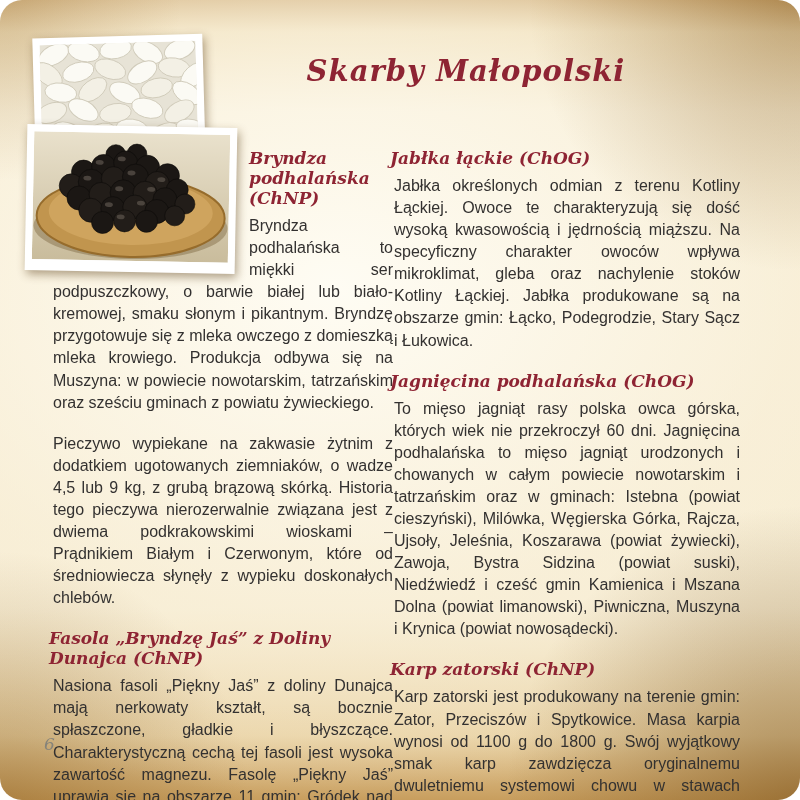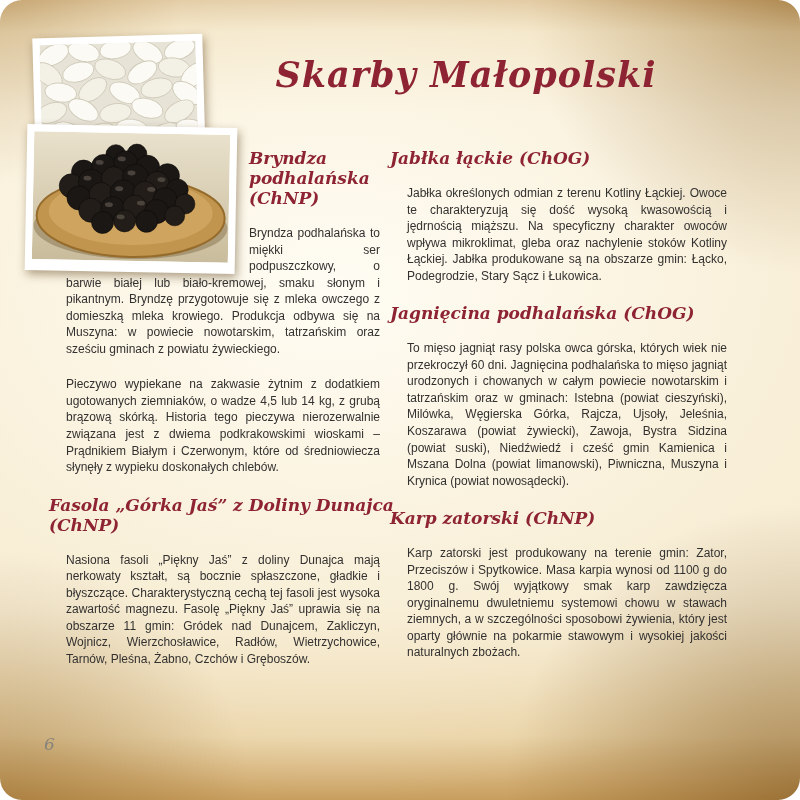--- a/index.html
+++ b/index.html
@@ -17,36 +17,36 @@
   }
   .photo{
     position:absolute;background:#ffffff;padding:7px;
     box-shadow:2px 4px 10px rgba(80,50,10,0.45);
   }
   .photo-beans{left:34px;top:36px;transform:rotate(-1.6deg);z-index:1;}
   .photo-plums{left:26px;top:126px;transform:rotate(1.1deg);z-index:2;}
   .title{
     position:absolute;left:246px;top:54px;width:440px;margin:0;text-align:center;
     font-family:"DejaVu Serif","Liberation Serif",serif;
-    font-style:italic;font-weight:bold;font-size:35px;letter-spacing:1px;
+    font-style:italic;font-weight:bold;font-size:29px;letter-spacing:1px;
     color:#8e2433;z-index:3;
   }
   .col{position:absolute;top:148px;z-index:3;}
   .col-left{left:49px;width:348px;}
   .col-right{left:390px;width:354px;}
   .img-spacer{float:left;width:200px;height:120px;}
   .section{margin:0 0 19px 0;}
   .section h2{
     margin:0 0 7px 0;
     font-family:"DejaVu Serif","Liberation Serif",serif;
     font-style:italic;font-weight:bold;font-size:17px;
     color:#8e2433;
   }
   .section p{
-    margin:17px;font-size:12px;line-height:1.38;color:#333130;
+    margin:4px;font-size:16px;line-height:1.38;color:#333130;
     text-align:justify;hyphens:auto;-webkit-hyphens:auto;
   }
   .watermark{
     position:absolute;left:50%;top:676px;transform:translateX(-50%);
     font-family:"DejaVu Sans","Liberation Sans",sans-serif;
     font-weight:bold;font-size:56px;letter-spacing:2px;white-space:nowrap;
     color:rgba(255,255,255,0.55);z-index:6;pointer-events:none;
   }
   .page-number{
     position:absolute;left:44px;top:734px;z-index:4;
@@ -156,24 +156,24 @@
 
   <h1 class="title">Skarby Małopolski</h1>
 
   <div class="col col-left">
     <div class="img-spacer"></div>
     <div class="section">
       <h2>Bryndza podhalańska (ChNP)</h2>
       <p>Bryndza podhalańska to miękki ser podpuszczkowy, o barwie białej lub biało-kremowej, smaku słonym i pikantnym. Bryndzę przygotowuje się z mleka owczego z domieszką mleka krowiego. Produkcja odbywa się na Muszyna: w powiecie nowotarskim, tatrzańskim oraz sześciu gminach z powiatu żywieckiego.</p>
     </div>
     <div class="section">
-      <p>Pieczywo wypiekane na zakwasie żytnim z dodatkiem ugotowanych ziemniaków, o wadze 4,5 lub 14 kg, z grubą brązową skórką. Historia tego pieczywa nierozerwalnie związana jest z dwiema podkrakowskimi wioskami – Prądnikiem Białym i Czerwonym, które od średniowiecza słynęły z wypieku doskonałych chlebów.</p>
+      <p>Pieczywo wypiekane na zakwasie żytnim z dodatkiem ugotowanych ziemniaków, o wadze 4,5 lub 9 kg, z grubą brązową skórką. Historia tego pieczywa nierozerwalnie związana jest z dwiema podkrakowskimi wioskami – Prądnikiem Białym i Czerwonym, które od średniowiecza słynęły z wypieku doskonałych chlebów.</p>
     </div>
     <div class="section">
-      <h2>Fasola „Górka Jaś” z Doliny Dunajca (ChNP)</h2>
+      <h2>Fasola „Bryndzę Jaś” z Doliny Dunajca (ChNP)</h2>
       <p>Nasiona fasoli „Piękny Jaś” z doliny Dunajca mają nerkowaty kształt, są bocznie spłaszczone, gładkie i błyszczące.  Charakterystyczną cechą tej fasoli jest wysoka zawartość magnezu. Fasolę „Piękny Jaś” uprawia się na obszarze 11 gmin: Gródek nad Dunajcem, Zakliczyn, Wojnicz, Wierzchosławice, Radłów, Wietrzychowice, Tarnów, Pleśna, Żabno, Czchów i Gręboszów.</p>
     </div>
   </div>
 
   <div class="col col-right">
     <div class="section">
       <h2>Jabłka łąckie (ChOG)</h2>
       <p>Jabłka określonych odmian z terenu Kotliny Łąckiej. Owoce te charakteryzują się dość wysoką kwasowością i jędrnością miąższu. Na specyficzny charakter owoców wpływa mikroklimat, gleba oraz nachylenie stoków Kotliny Łąckiej. Jabłka produkowane są na obszarze gmin: Łącko, Podegrodzie, Stary Sącz i Łukowica.</p>
     </div>
     <div class="section">

